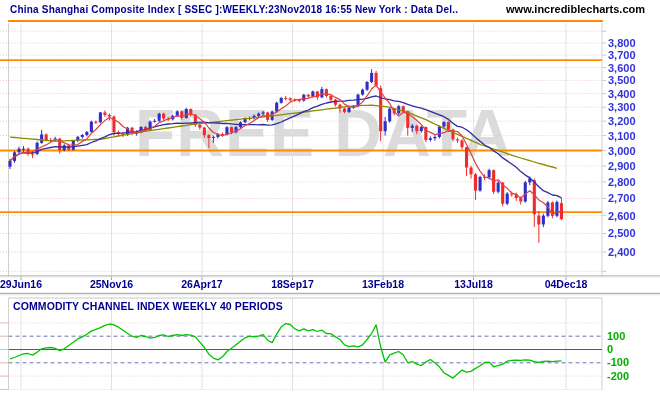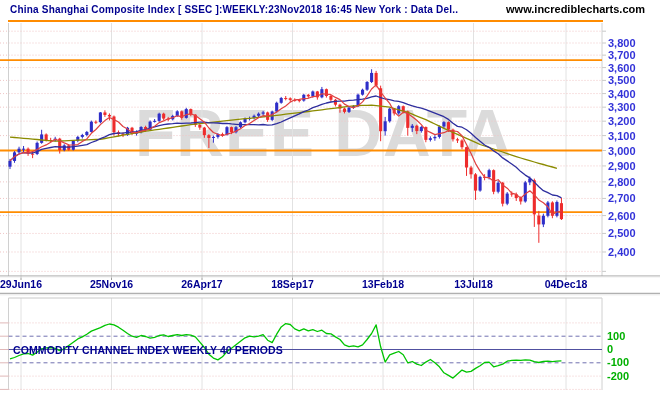--- a/index.html
+++ b/index.html
@@ -6,28 +6,28 @@
   .stage{position:relative;width:660px;height:400px;background:#ffffff;
          font-family:"Liberation Sans",sans-serif;overflow:hidden;}
   .hdr-title{position:absolute;left:10px;top:4px;font-size:10px;font-weight:bold;
              color:#000090;white-space:nowrap;letter-spacing:.2px;z-index:5;}
   .hdr-site{position:absolute;right:15px;top:3px;font-size:11px;font-weight:bold;
             color:#000000;white-space:nowrap;z-index:5;margin-left:46px;}
   .hdr-rule{position:absolute;left:8px;top:20px;width:595px;height:2px;z-index:5;}
   .watermark{position:absolute;left:135px;top:100px;font-size:66px;font-weight:bold;
              color:#dbdbdb;letter-spacing:1px;white-space:nowrap;z-index:1;line-height:1;}
   .cci-title{position:absolute;left:13px;top:300px;font-size:10.5px;font-weight:bold;
-             color:#000090;white-space:nowrap;z-index:4;letter-spacing:.1px;margin-top:44px;}
+             color:#000090;white-space:nowrap;z-index:4;letter-spacing:.1px;}
   svg.chart{position:absolute;left:0;top:0;z-index:2;}
 </style>
 </head>
 <body>
 
 <div class="stage">
-  <div class="hdr-title">China Shanghai Composite Index [ SSEC ]:WEEKLY:23Nov2018 16:45 New York : Data Del..</div>
+  <div class="hdr-title">China Shanghai Composite Index [ SSEC ]:WEEKLY:23Nov2018 16:55 New York : Data Del..</div>
   <div class="hdr-site">www.incrediblecharts.com</div>
   <div class="hdr-rule" style="background: rgb(255, 140, 0);"></div>
   <div class="watermark">FREE DATA</div>
   <div class="cci-title">COMMODITY CHANNEL INDEX WEEKLY 40 PERIODS</div>
   <svg class="chart" id="chart-svg" width="660" height="400" viewBox="0 0 660 400">
       <g>
         <line x1="21" y1="23" x2="21" y2="276" stroke="#e2e2e2" stroke-width="1"></line>
         <line x1="21" y1="276" x2="21" y2="280" stroke="#9c9c9c" stroke-width="1"></line>
         <line x1="111.5" y1="23" x2="111.5" y2="276" stroke="#e2e2e2" stroke-width="1"></line>
         <line x1="111.5" y1="276" x2="111.5" y2="280" stroke="#9c9c9c" stroke-width="1"></line>

